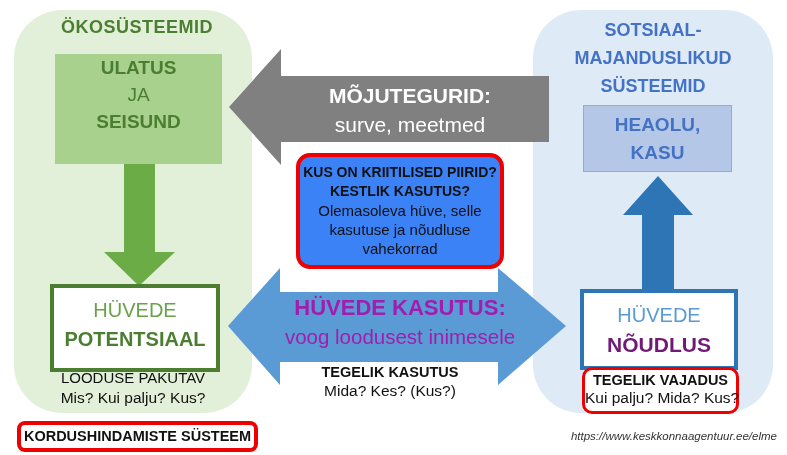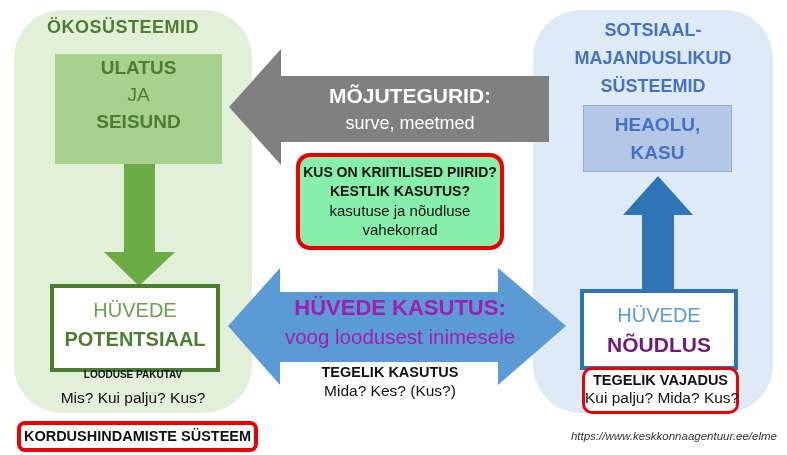--- a/index.html
+++ b/index.html
@@ -8,50 +8,50 @@
     font-family:"Liberation Sans", sans-serif;
   }
   .abs{position:absolute;}
   .panel{position:absolute;border-radius:48px;}
   .panel-green{left:14px;top:10px;width:238px;height:403px;background:#E2F0D9;}
   .panel-blue{left:533px;top:10px;width:240px;height:403px;background:#DEEBF7;}
   svg.layer{position:absolute;left:0;top:0;}
   .ctr{text-align:center;}
   .nw{white-space:nowrap;}
 
-  .eco-title{left:4px;top:17px;width:238px;font-size:18px;font-weight:bold;color:#4C7E31;letter-spacing:.5px;}
+  .eco-title{left:18px;top:17px;width:238px;font-size:18px;font-weight:bold;color:#4C7E31;letter-spacing:.5px;}
   .state-box{left:55px;top:54px;width:167px;height:110px;background:#A9D18E;color:#4C7E31;
     font-size:19px;font-weight:bold;line-height:27px;box-sizing:border-box;}
   .state-box .mid{font-weight:normal;}
   .potential-box{left:50px;top:284px;width:162px;height:72px;background:#fff;border:4px solid #4C7E31;
     padding-top:8px;box-sizing:content-box;line-height:29px;}
   .potential-box .l1{font-size:20px;color:#69A24A;}
   .potential-box .l2{font-size:20px;font-weight:bold;color:#4C7E31;}
   .caption-green{left:14px;top:369px;width:238px;color:#111;}
-  .caption-green .b{font-size:10px;font-weight:bold;}
-  .caption-green .q{font-size:15.5px;margin-top:9px;}
+  .caption-green .b{font-size:15px;font-weight:normal;}
+  .caption-green .q{font-size:15.5px;margin-top:3px;}
 
   .soc-title{left:533px;top:16px;width:240px;font-size:18px;font-weight:bold;color:#4472C4;line-height:28px;}
   .welfare-box{left:583px;top:105px;width:147px;height:60px;background:#B4C7E7;border:1.5px solid #8FAADC;
     color:#4472C4;font-size:19px;font-weight:bold;line-height:28px;padding-top:5px;}
   .demand-box{left:580px;top:289px;width:150px;height:66px;background:#fff;border:4px solid #2E75B6;
     padding-top:7px;line-height:30px;}
   .demand-box .l1{font-size:20px;color:#5B9BD5;}
   .demand-box .l2{font-size:21px;font-weight:bold;color:#701a75;}
   .need-box{left:582px;top:367px;width:151px;background:#fff;border:3.5px solid #EE0000;border-radius:10px;
     padding:2px 0 4px 0;color:#111;}
   .need-box .b{font-size:14.5px;font-weight:bold;}
   .need-box .q{font-size:15.5px;margin-top:1px;}
   .footer-url{left:560px;top:430px;width:217px;text-align:right;font-style:italic;font-size:11.5px;color:#333;}
 
   .gray-arrow-text{left:285px;top:84px;width:250px;color:#fff;}
   .gray-arrow-text .b{font-size:21px;font-weight:bold;}
-  .gray-arrow-text .s{font-size:18px;margin-top:5px;}
+  .gray-arrow-text .s{font-size:21px;margin-top:5px;}
 
-  .critical-box{left:296px;top:153px;width:200px;background:#86efac;border:4px solid #EE0000;border-radius:14px;
+  .critical-box{left:296px;top:153px;width:200px;background:#3b82f6;border:4px solid #EE0000;border-radius:14px;
     padding:6px 0 7px 0;color:#111;}
   .critical-box .b{font-size:14px;font-weight:bold;line-height:19px;}
   .critical-box .r{font-size:15px;line-height:19px;}
 
   .use-arrow-text{left:280px;top:295px;width:240px;color:#a21caf;}
   .use-arrow-text .b{font-size:22px;font-weight:bold;}
   .use-arrow-text .s{font-size:20.5px;margin-top:4px;}
   .actual-use{left:290px;top:364px;width:200px;color:#111;}
   .actual-use .b{font-size:14.5px;font-weight:bold;}
   .actual-use .q{font-size:15.5px;margin-top:2px;}
@@ -120,20 +120,21 @@
   <div class="abs footer-url nw">https://www.keskkonnaagentuur.ee/elme</div>
 
   <div class="abs ctr gray-arrow-text">
     <div class="b nw">MÕJUTEGURID:</div>
     <div class="s nw">surve, meetmed</div>
   </div>
 
   <div class="abs ctr critical-box">
     <div class="b nw">KUS ON KRIITILISED PIIRID?</div>
     <div class="b nw">KESTLIK KASUTUS?</div>
+    <div class="r nw">Olemasoleva hüve, selle</div>
     <div class="r nw">kasutuse ja nõudluse</div>
     <div class="r nw">vahekorrad</div>
   </div>
 
   <div class="abs ctr use-arrow-text">
     <div class="b nw">HÜVEDE KASUTUS:</div>
     <div class="s nw">voog loodusest inimesele</div>
   </div>
 
   <div class="abs ctr actual-use">

